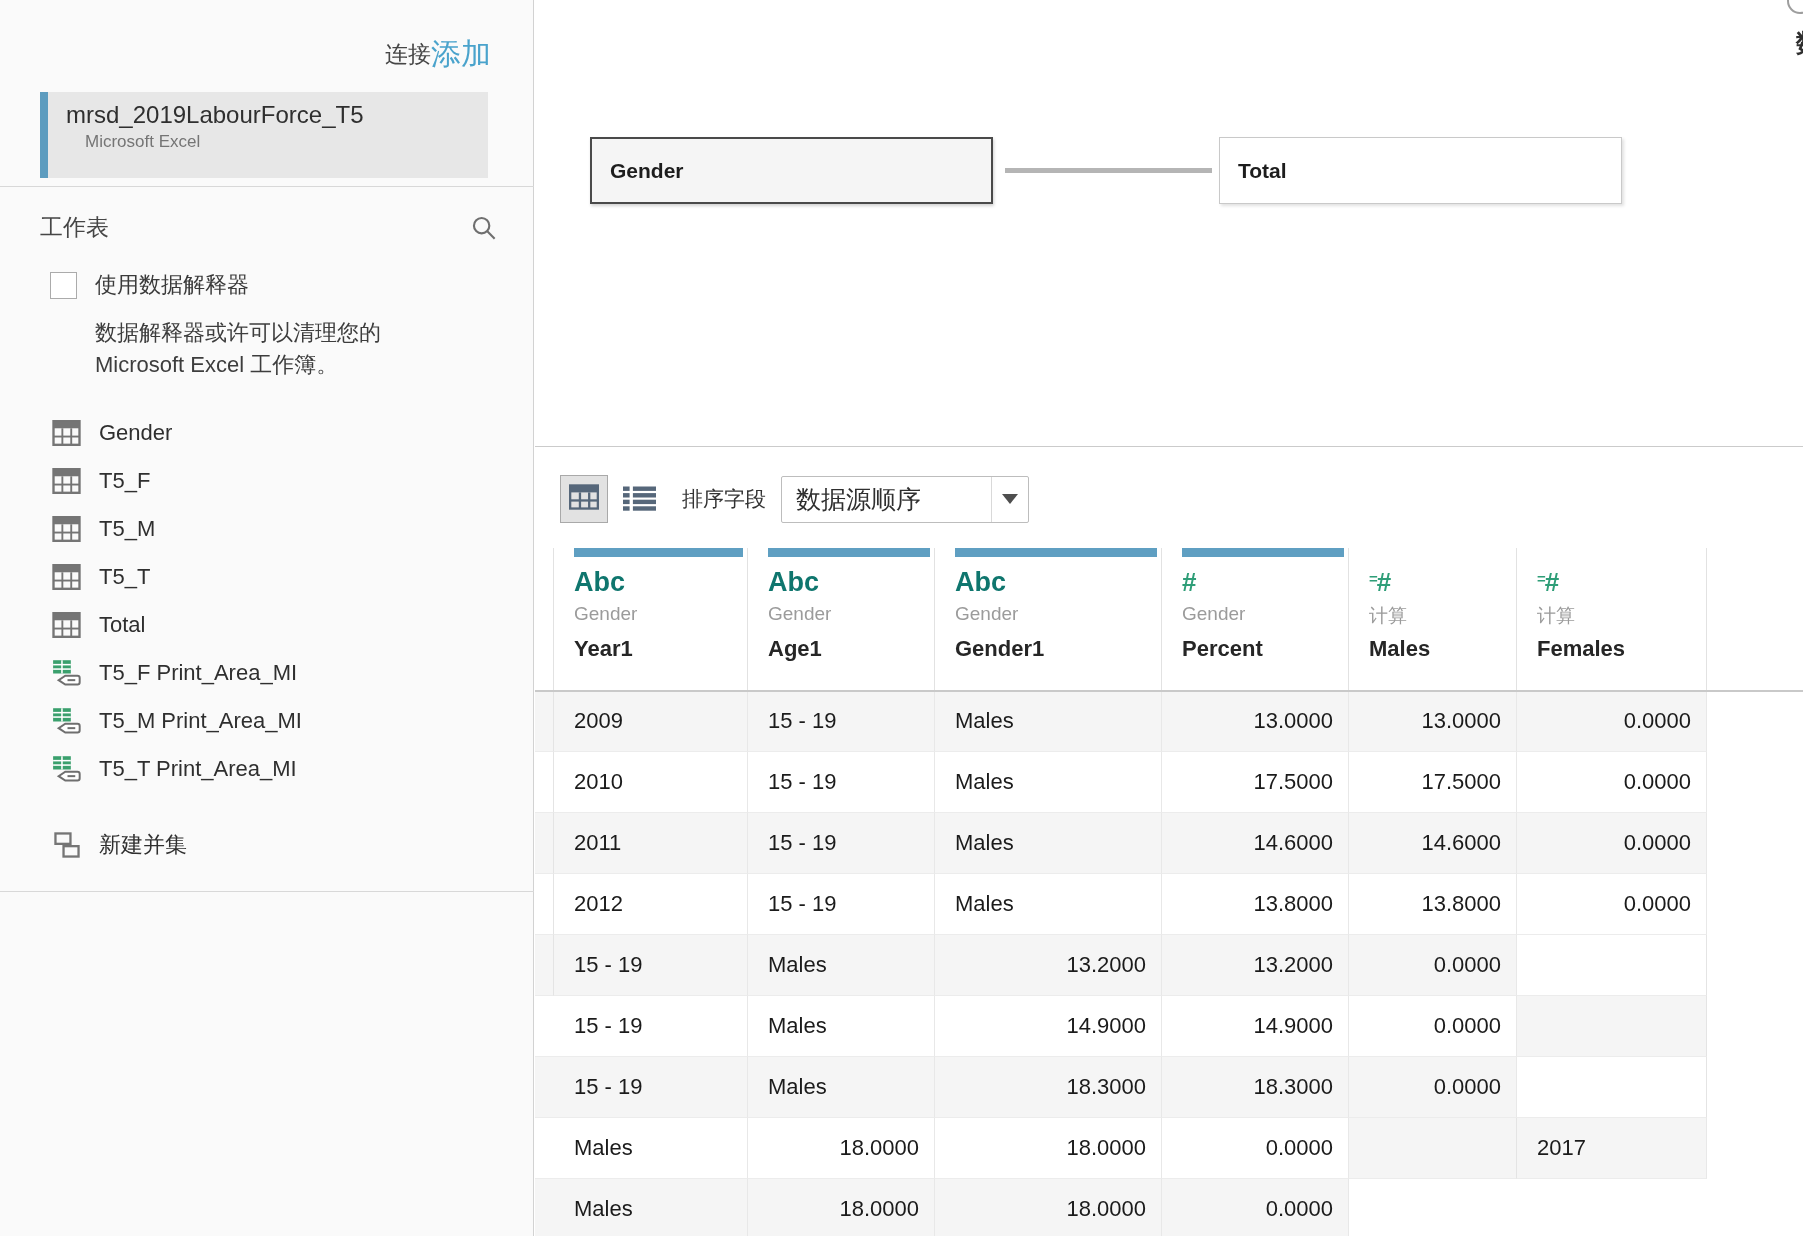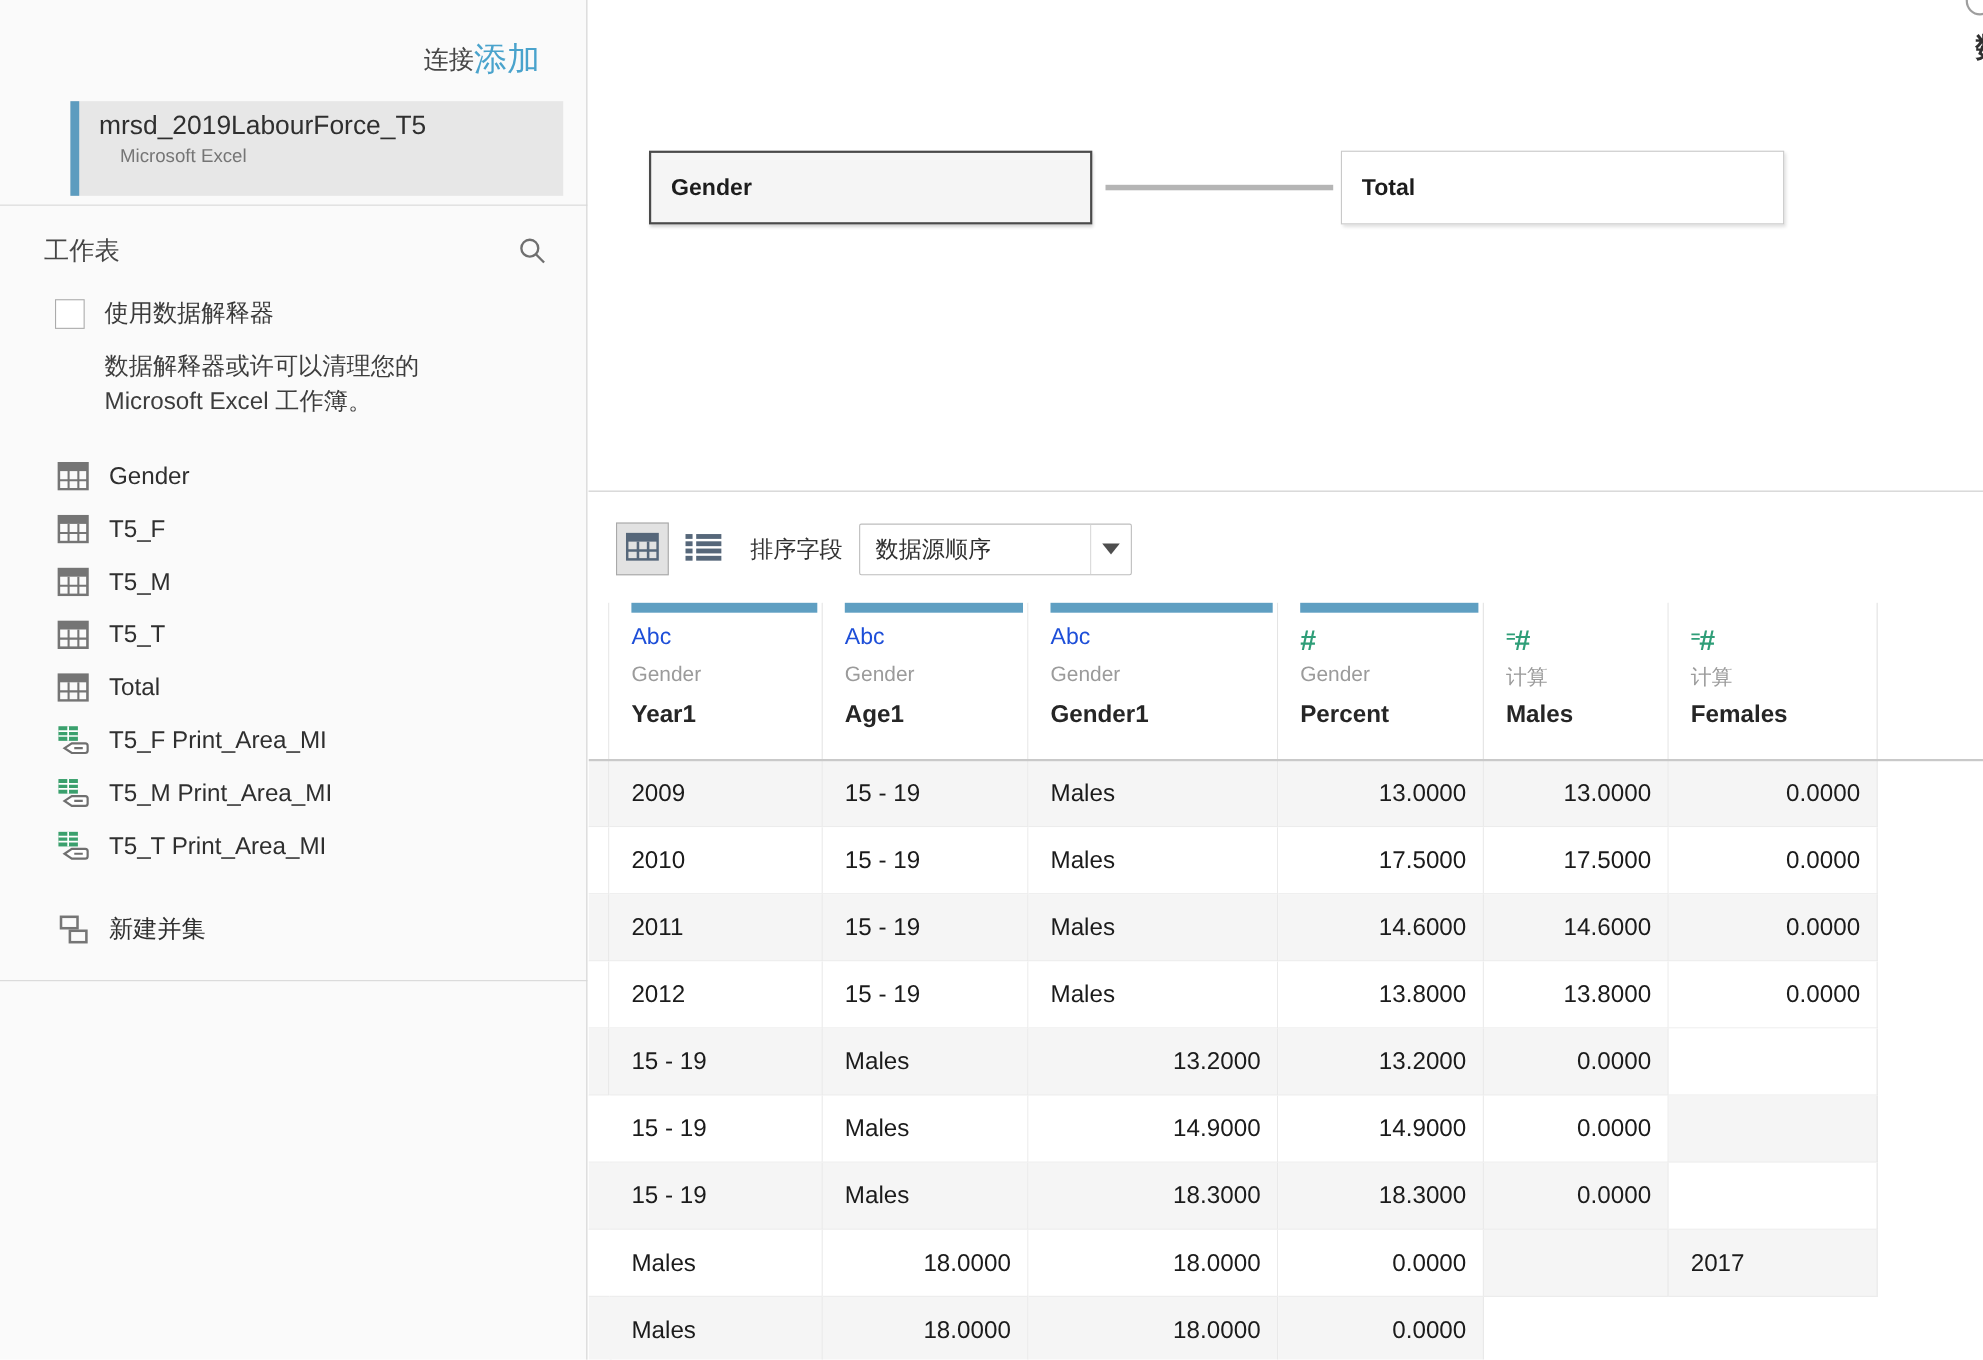--- a/index.html
+++ b/index.html
@@ -10,21 +10,21 @@
   }
 
   
   .sidebar { position:absolute; left:0; top:0; width:534px; height:1236px;
     background:#fafafa; border-right:1px solid #d2d2d2; }
   .conn-header { position:absolute; top:34px; left:40px; right:42px;
     display:flex; justify-content:flex-end; align-items:center; }
   .conn-title { font-size:23px; color:#464646; }
   .add-link { font-size:30px; color:#4aa3cc; cursor:pointer; }
   .conn-card { position:absolute; top:92px; left:40px; width:448px; height:86px;
-    background:#e7e7e7; display:flex; align-items:stretch; cursor:pointer;margin-left:24px; }
+    background:#e7e7e7; display:flex; align-items:stretch; cursor:pointer; }
   .conn-accent { width:8px; background:#5d9cbf; }
   .conn-card-body { padding:9px 0 0 18px; overflow:hidden; }
   .conn-name { font-size:24px; color:#2f2f2f; white-space:nowrap; }
   .conn-kind { font-size:17px; color:#757575; margin:3px 0 0 19px; }
   .sb-divider { position:absolute; left:0; width:534px; height:0; border-top:1px solid #d8d8d8; }
   .sheets-header { position:absolute; top:212px; left:40px; right:36px;
     display:flex; justify-content:space-between; align-items:center; }
   .sheets-title { font-size:23px; color:#464646; }
   .search-btn { width:26px; height:26px; cursor:pointer; }
   .di-row { position:absolute; top:270px; left:50px; display:flex; align-items:center; }
@@ -60,34 +60,34 @@
     background:#fff; overflow:hidden; }
   .grid-toolbar { position:absolute; top:27px; left:25px; height:48px;
     display:flex; align-items:center; }
   .view-btn { width:48px; height:48px; display:flex; align-items:center; justify-content:center;
     cursor:pointer; background:transparent; border:1px solid transparent; }
   .view-btn.selected { background:#e2e2e2; border:1px solid #a9a9a9; }
   .view-btn + .view-btn { margin-left:10px; width:42px; }
   .sort-label { margin-left:22px; font-size:21px; color:#333; }
   .sort-select { margin-left:15px; width:248px; height:47px; background:#fff;
     border:1px solid #bdbdbd; border-radius:2px; display:flex; align-items:center; cursor:pointer; }
-  .sort-value { flex:1; padding-left:14px; font-size:21px; color:#2f2f2f; white-space:nowrap; overflow:hidden; }
+  .sort-value { flex:1; padding-left:14px; font-size:25px; color:#2f2f2f; white-space:nowrap; overflow:hidden; }
   .sort-sep { width:1px; height:45px; background:#d9d9d9; }
   .sort-arrow-box { width:36px; display:flex; align-items:center; justify-content:center; }
   .caret-down { width:0; height:0; border-left:8px solid transparent;
     border-right:8px solid transparent; border-top:10px solid #4e4e4e; }
 
   .data-grid { position:absolute; top:100px; left:0; display:grid; }
   .hcell { background:#fff; height:143px; border-right:1px solid #e2e2e2; position:relative;
     padding:0 0 0 20px; cursor:pointer; }
   .hcell.hgutter { padding:0; cursor:default; }
   .topbar { height:9px; margin-right:4px; background:transparent; }
   .topbar.hl { background:#5f9fc2; }
   .ficon { margin-top:10px; height:30px; }
-  .ficon.abc { color:#1d4ed8; font-size:21px; font-weight:400; }
+  .ficon.abc { color:#0f766e; font-size:27px; font-weight:700; }
   .ficon.num { color:#2f9e78; font-size:26px; font-weight:700; letter-spacing:-1px; }
   .ficon .eq { font-size:15px; vertical-align:7px; font-weight:700; }
   .frole { margin-top:6px; font-size:19px; color:#9b9b9b; height:24px; }
   .fname { margin-top:9px; font-size:22px; font-weight:bold; color:#262626; }
   .hdr-underline { position:absolute; top:242px; left:0; width:1268px; height:0;
     border-top:2px solid #c9c9c9; }
 
   .bcell { height:61px; line-height:60px; font-size:22px; color:#1b1b1b;
     background:#fff; border-bottom:1px solid #ececec; white-space:nowrap; overflow:hidden; }
   .bcell.stripe { background:#f5f5f5; }

